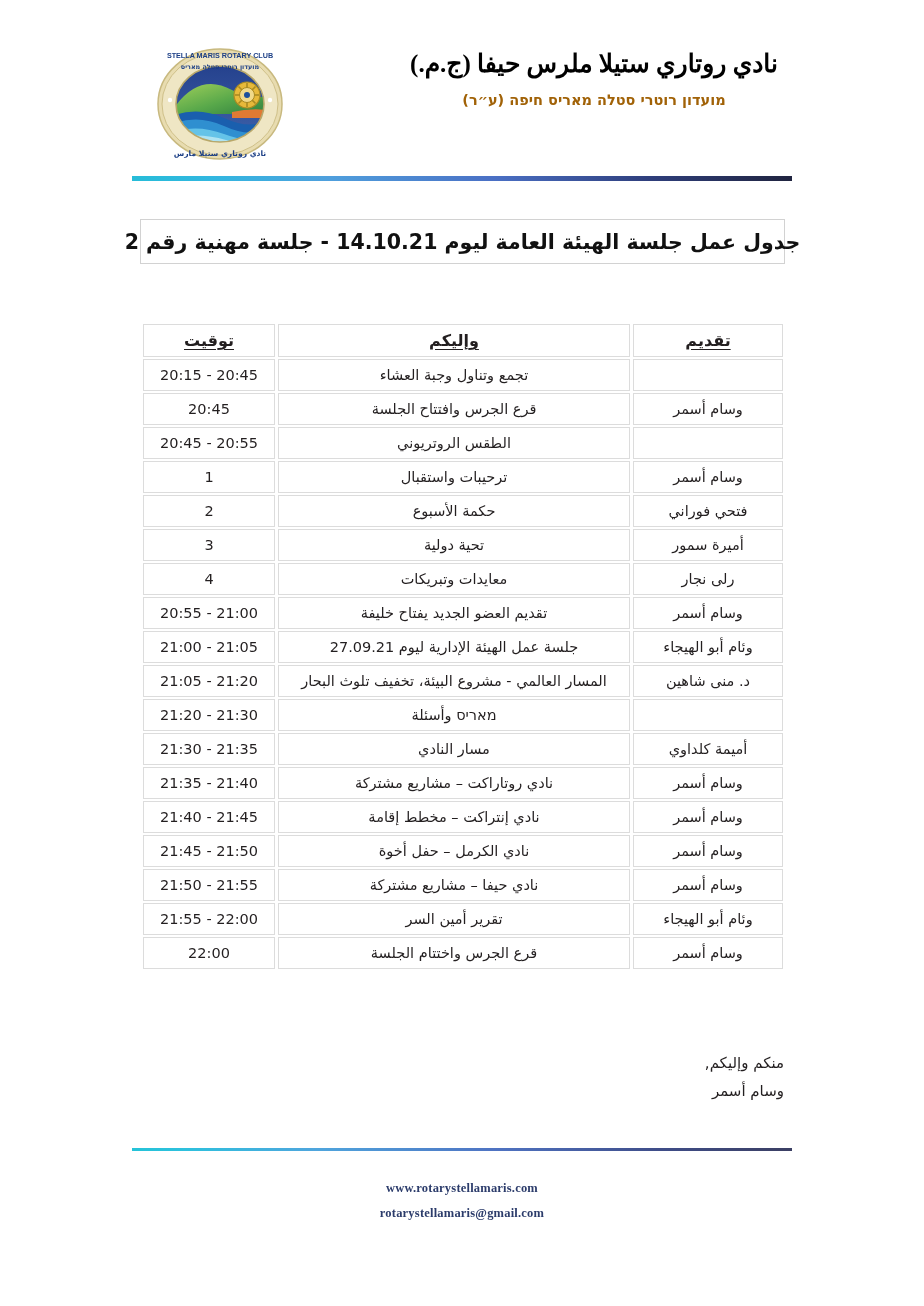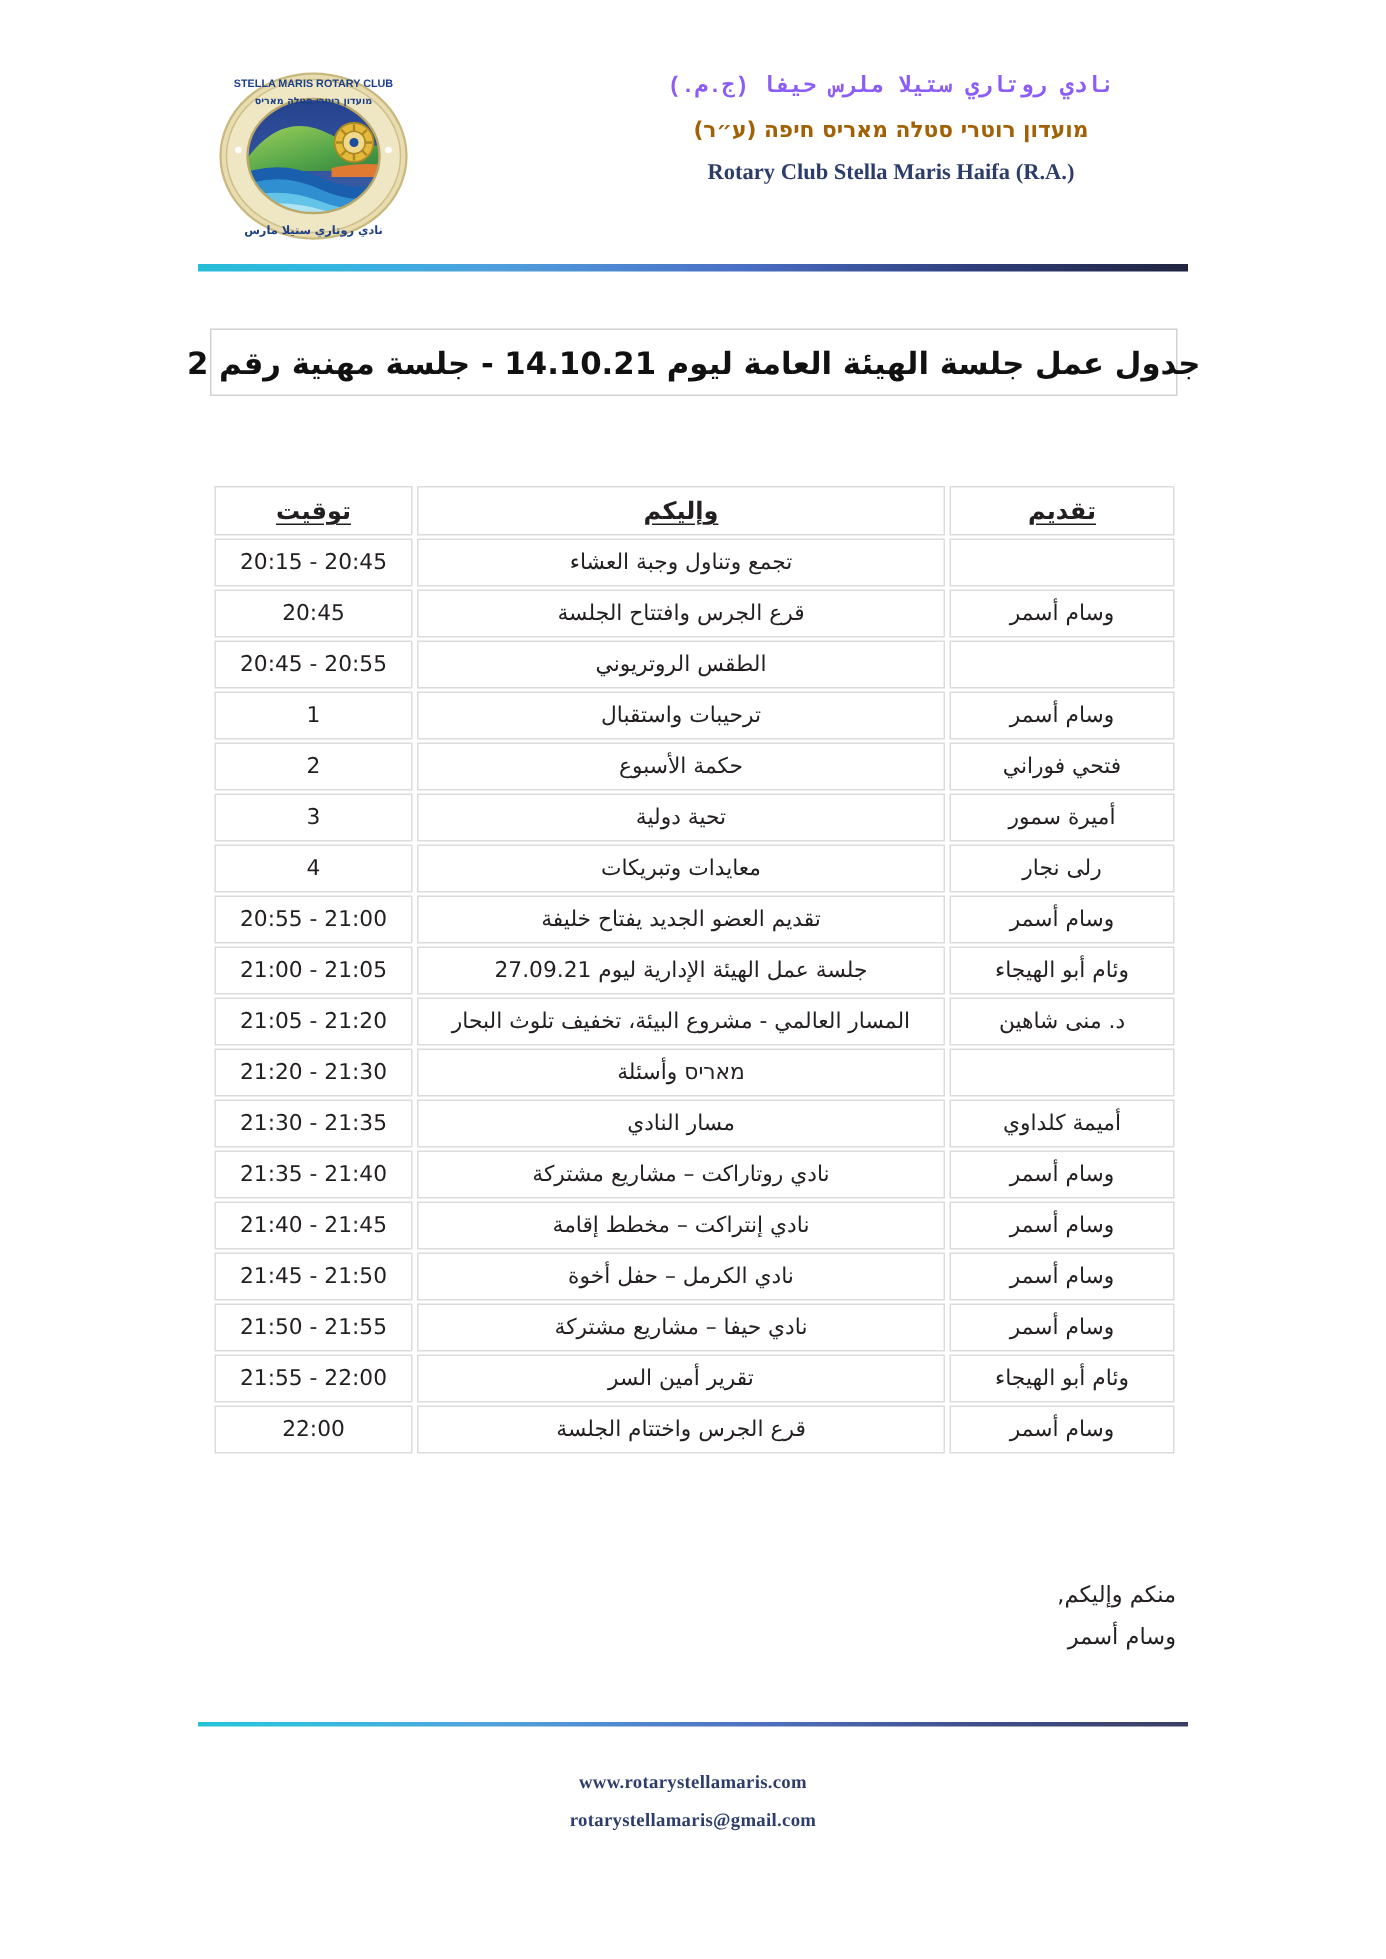--- a/index.html
+++ b/index.html
@@ -25,43 +25,43 @@
   
   .header {
     position: absolute;
     top: 34px;
     left: 130px;
     right: 130px;
     height: 140px;
   }
   .logo {
     position: absolute;
-    left: 13px;
+    left: 24px;
     top: 4px;
     width: 132px;
     height: 132px;
   }
   .logo svg { display: block; width: 132px; height: 132px; }
 
   .org-block {
     position: absolute;
     right: 0;
     top: 14px;
     text-align: center;
     width: 400px;
     color: #2e3f6e;
   }
   .org-ar {
-    font-family: Liberation Mono, monospace;
-    font-size: 15px;
+    font-family: Liberation Serif, serif;
+    font-size: 25px;
     font-weight: bold;
     direction: rtl;
     letter-spacing: 0px;
     line-height: 1.3;
-    color: #8b5cf6;
+    color: #000000;
   }
   .org-he {
     font-family: "DejaVu Sans", "Liberation Sans", sans-serif;
     font-size: 14.5px;
     font-weight: bold;
     direction: rtl;
     margin-top: 11px;
     color: #a16207;
   }
   .org-en {
@@ -236,21 +236,20 @@
         <text x="66" y="31" font-size="6.4" font-weight="bold" fill="#1c3f86" text-anchor="middle" font-family="DejaVu Sans, sans-serif">מועדון רוטרי סטלה מאריס</text>
         <text x="66" y="118" font-size="7.6" font-weight="bold" fill="#1c3f86" text-anchor="middle" font-family="DejaVu Sans, sans-serif">نادي روتاري ستيلا مارس</text>
         <circle cx="16" cy="62" r="2.2" fill="#ffffff"></circle>
         <circle cx="116" cy="62" r="2.2" fill="#ffffff"></circle>
       </svg>
     </div>
 
     <div class="org-block">
       <div class="org-ar">نادي روتاري ستيلا ملرس حيفا (ج.م.)</div>
       <div class="org-he">מועדון רוטרי סטלה מאריס חיפה (ע״ר)</div>
-      <div class="org-en">Rotary Club Stella Maris Haifa (R.A.)</div>
     </div>
   </div>
 
   <div class="rule-top"></div>
 
   <div class="title-box">
     <div class="title-text">جدول عمل جلسة الهيئة العامة ليوم 14.10.21 - جلسة مهنية رقم 2</div>
   </div>
 
   <table class="agenda">

